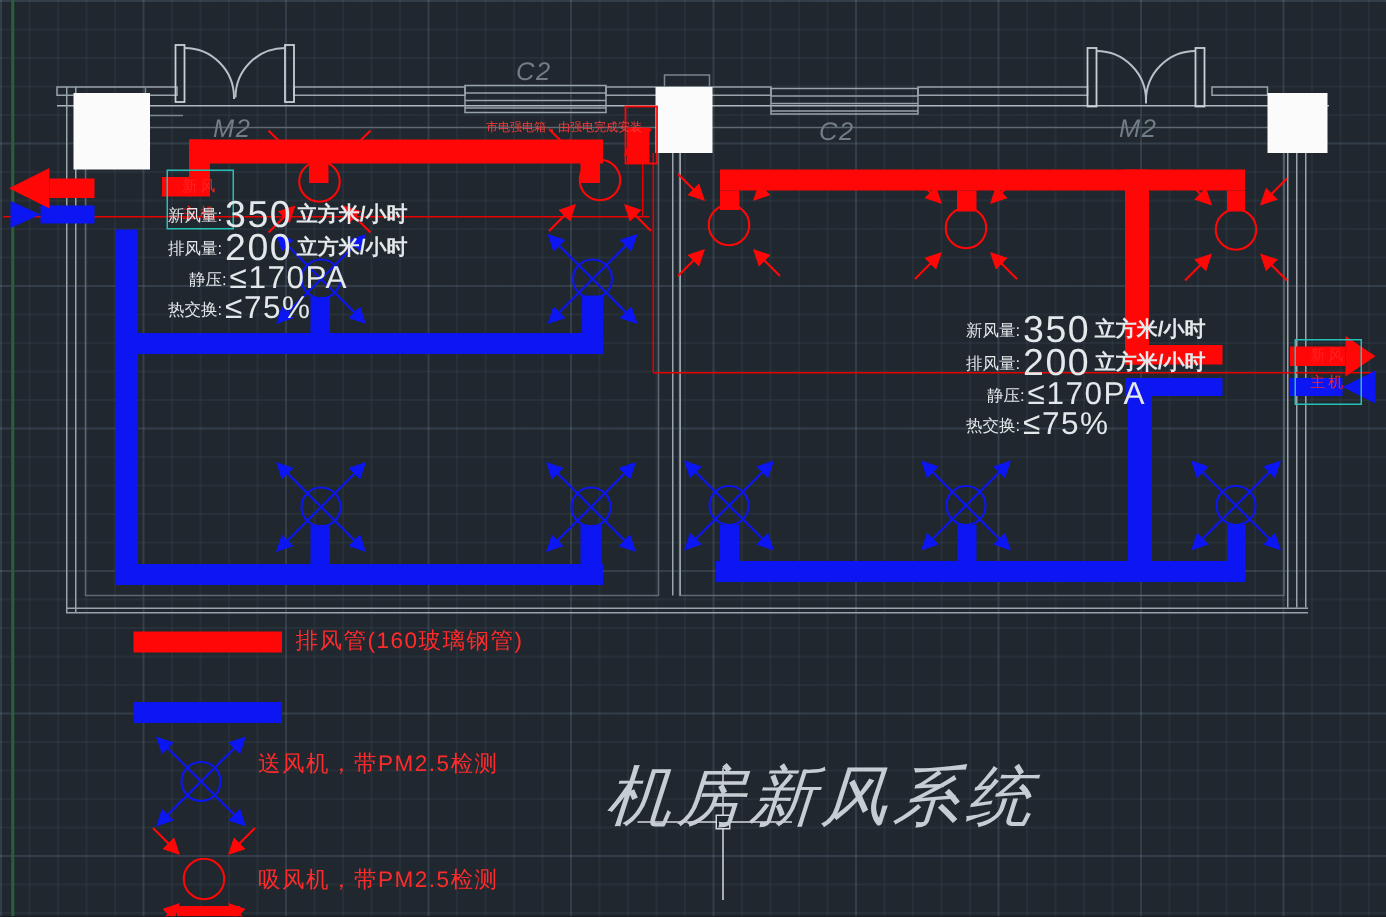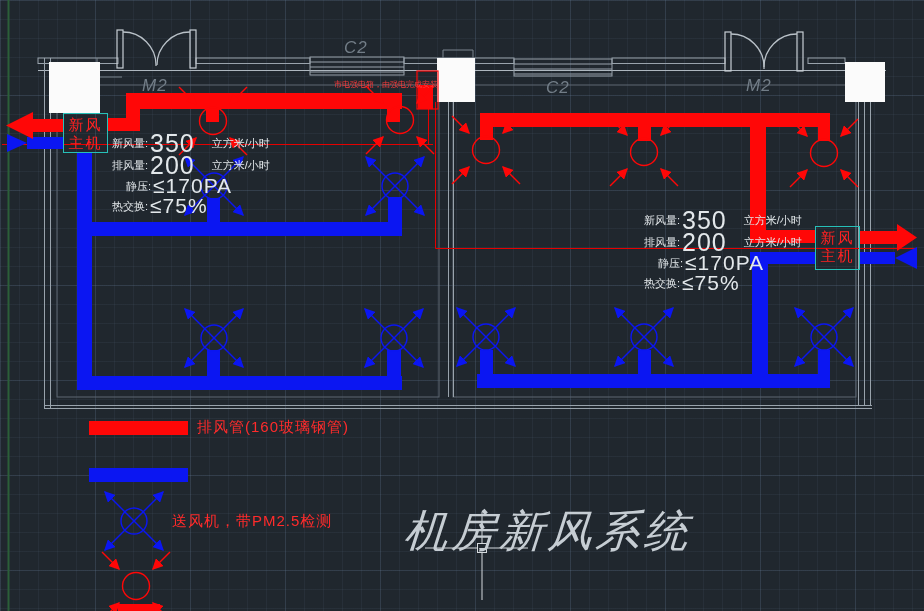--- a/index.html
+++ b/index.html
@@ -11,31 +11,31 @@
       linear-gradient(90deg, rgba(130,160,195,0.13) 1px, transparent 1px),
       linear-gradient(rgba(130,160,195,0.07) 1px, transparent 1px),
       linear-gradient(90deg, rgba(130,160,195,0.07) 1px, transparent 1px);
     background-size:95px 95px,95px 95px,19px 19px,19px 19px;
     font-family:"Liberation Sans","DejaVu Sans",sans-serif;
   }
   #plan{position:absolute;left:0;top:0;}
   .abs{position:absolute;}
   .unit-box{
     border:1.5px solid #27C0B8;color:#FF2121;text-align:center;
-    font-size:15px;line-height:18px;letter-spacing:2px;padding-top:2px;box-sizing:border-box;
+    font-size:10px;line-height:18px;letter-spacing:2px;padding-top:2px;box-sizing:border-box;margin-left:48px;
   }
   .cad-label{color:#727D87;font-size:17px;letter-spacing:1px;font-style:italic;}
   .note{color:#FF3A3A;font-size:8px;white-space:nowrap;letter-spacing:0;}
   .spec-block{color:#E3E8EB;}
   .spec-row{display:flex;align-items:center;height:22px;white-space:nowrap;}
   .spec-row.short{height:20px;}
   .s-label{font-size:11px;margin-right:2px;}
   .s-big{font-size:25px;font-weight:400;letter-spacing:1px;}
   .s-mid{font-size:21px;letter-spacing:1px;}
-  .s-unit{font-size:11px;margin-left:17px;}
+  .s-unit{font-size:14px;margin-left:3px;font-weight:bold;}
   .legend-label{color:#FF2B2B;font-size:15px;white-space:nowrap;letter-spacing:1px;}
   #title{
     color:#C6CDD3;font-size:44px;font-weight:300;font-style:italic;
     letter-spacing:4px;transform:skewX(-4deg);white-space:nowrap;
   }
 </style>
 </head>
 <body>
 
 <div id="stage">
@@ -265,21 +265,21 @@
       <line x1="482" y1="512" x2="482" y2="543.5"></line>
       <line x1="482" y1="552.5" x2="482" y2="600"></line>
     </g>
   </svg>
 
   <div class="abs cad-label" style="left:142px;top:76px">M2</div>
   <div class="abs cad-label" style="left:746px;top:76px">M2</div>
   <div class="abs cad-label" style="left:344px;top:38px">C2</div>
   <div class="abs cad-label" style="left:546px;top:78px">C2</div>
 
-  <div class="abs note" style="left:334px;top:79px">市电强电箱，由强电完成安装</div>
+  <div class="abs note" style="left:324px;top:79px">市电强电箱，由强电完成安装</div>
 
   <div class="abs unit-box" style="left:63px;top:113px;width:45px;height:40px">
     <div>新风</div>
     <div>主机</div>
   </div>
   <div class="abs unit-box" style="left:815px;top:226px;width:45px;height:44px">
     <div>新风</div>
     <div>主机</div>
   </div>
 
@@ -319,17 +319,18 @@
       <span class="s-label">静压:</span>
       <span class="s-mid">≤170PA</span>
     </div>
     <div class="spec-row short">
       <span class="s-label">热交换:</span>
       <span class="s-mid">≤75%</span>
     </div>
   </div>
 
   <div class="abs legend-label" style="left:197px;top:418px">排风管(160玻璃钢管)</div>
-  <div class="abs legend-label" style="left:172px;top:512px">送风机，带PM2.5检测</div>
+  <div class="abs legend-label" style="left:172px;top:500px">送风机，带PM2.5检测</div>
+  <div class="abs legend-label" style="left:172px;top:577px">吸风机，带PM2.5检测</div>
 
   <div id="title" class="abs" style="left:404px;top:502px">机房新风系统</div>
 
 </div>
 
 </body></html>

